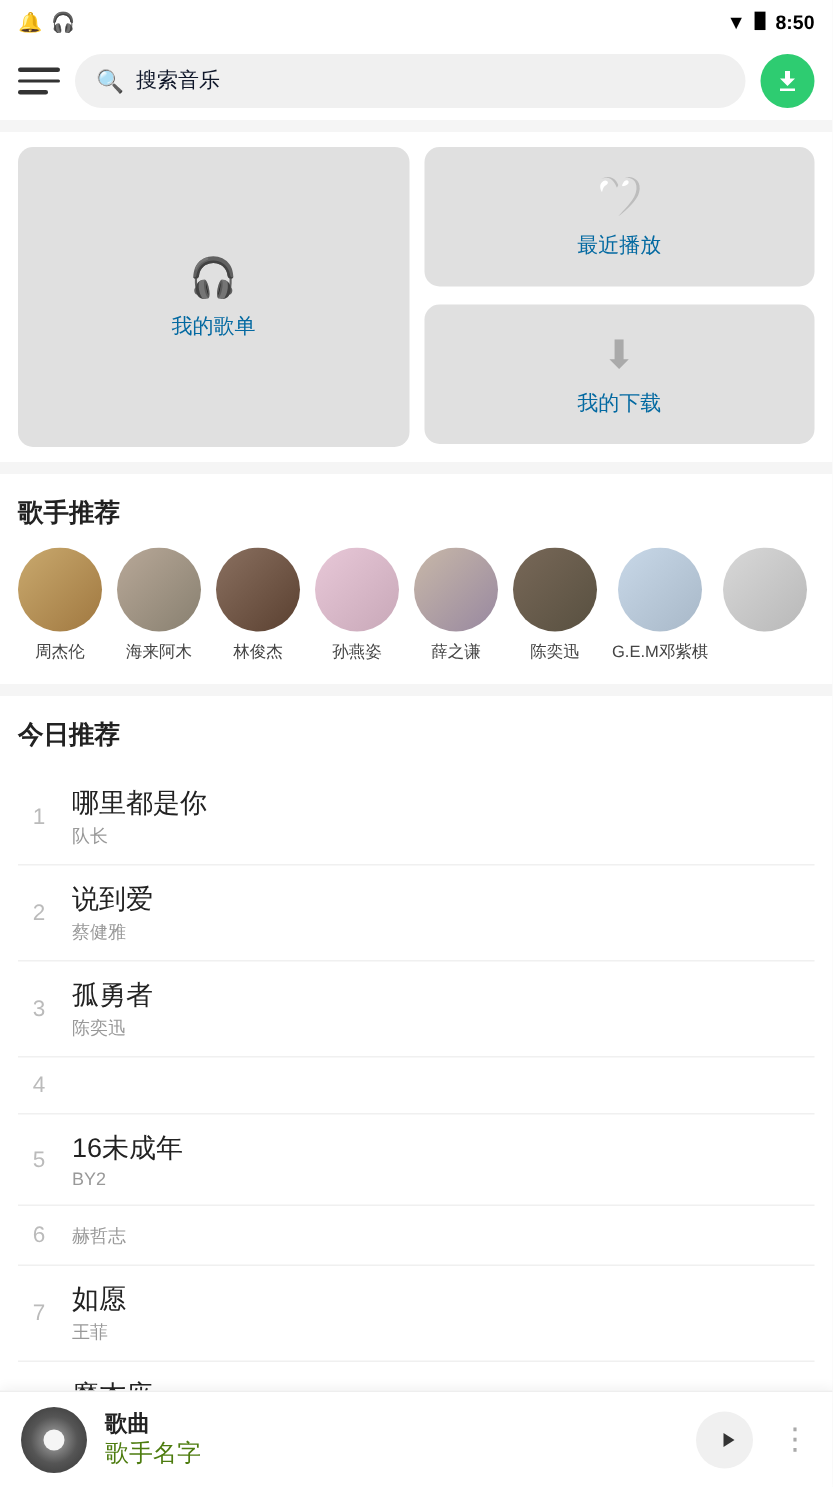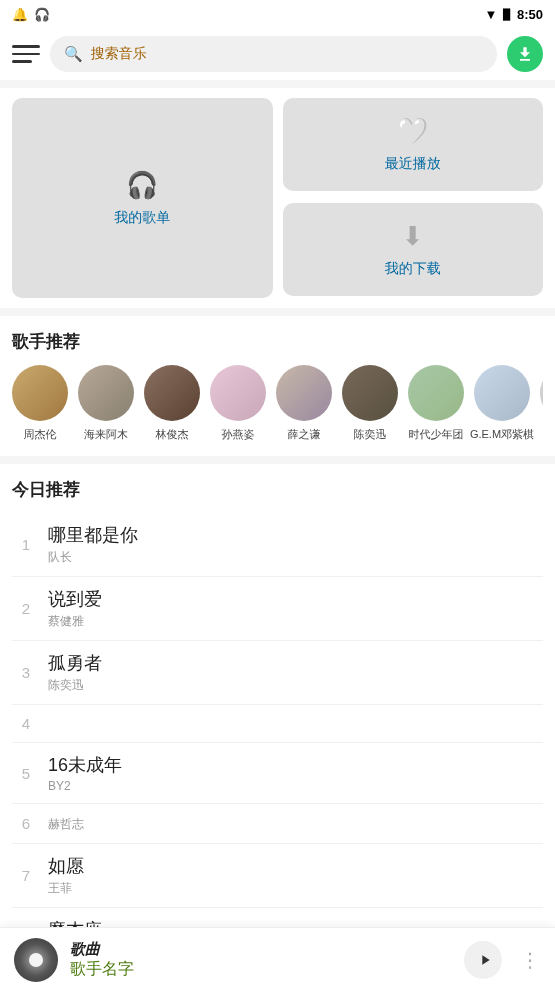--- a/index.html
+++ b/index.html
@@ -57,21 +57,21 @@
       flex: 1;
       height: 36px;
       background: #f0f0f0;
       border-radius: 18px;
       display: flex;
       align-items: center;
       padding: 0 14px;
       gap: 8px;
     }
     .search-icon-svg { color: #999; font-size: 15px; }
-    .search-placeholder { color: #a16207; font-size: 14px; }
+    .search-placeholder { color: #0f172a; font-size: 14px; }
 
     .download-btn {
       width: 36px;
       height: 36px;
       background: #2ecc71;
       border-radius: 50%;
       display: flex;
       align-items: center;
       justify-content: center;
       flex-shrink: 0;
@@ -221,21 +221,21 @@
       align-items: center;
       justify-content: center;
     }
     .now-album-inner {
       width: 14px;
       height: 14px;
       border-radius: 50%;
       background: #f5f5f5;
     }
     .now-info { flex: 1; }
-    .now-title { font-size: 15px; font-weight: 600; color: #222; font-style: italic; }
+    .now-title { font-size: 15px; font-weight: 600; color: #222; }
     .now-artist { font-size: 16px; color: #4d7c0f; }
     .now-controls { display: flex; gap: 18px; align-items: center; }
     .play-btn {
       width: 38px;
       height: 38px;
       border-radius: 50%;
       background: #f0f0f0;
       display: flex;
       align-items: center;
       justify-content: center;
@@ -328,24 +328,20 @@
       </div>
       <div class="artist-item">
         <div class="artist-avatar av4"></div>
         <span class="artist-name">薛之谦</span>
       </div>
       <div class="artist-item">
         <div class="artist-avatar av6"></div>
         <span class="artist-name">陈奕迅</span>
       </div>
       <div class="artist-item">
-        <div class="artist-avatar av7"></div>
-        <span class="artist-name">时代少年团</span>
-      </div>
-      <div class="artist-item">
         <div class="artist-avatar av8"></div>
         <span class="artist-name">G.E.M邓紫棋</span>
       </div>
       <div class="artist-item">
         <div class="artist-avatar av9"></div>
 
       </div>
 
     </div>
   </div>

